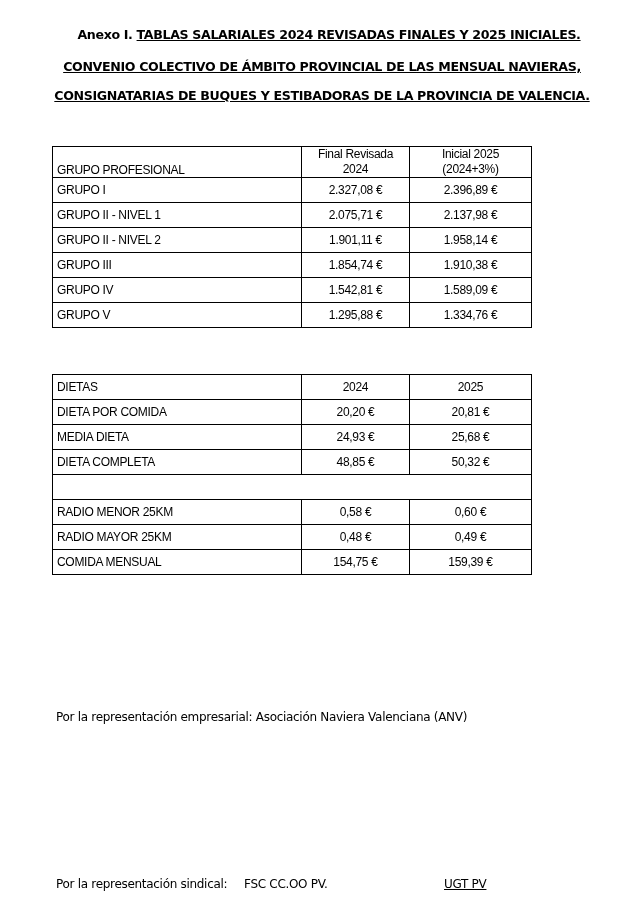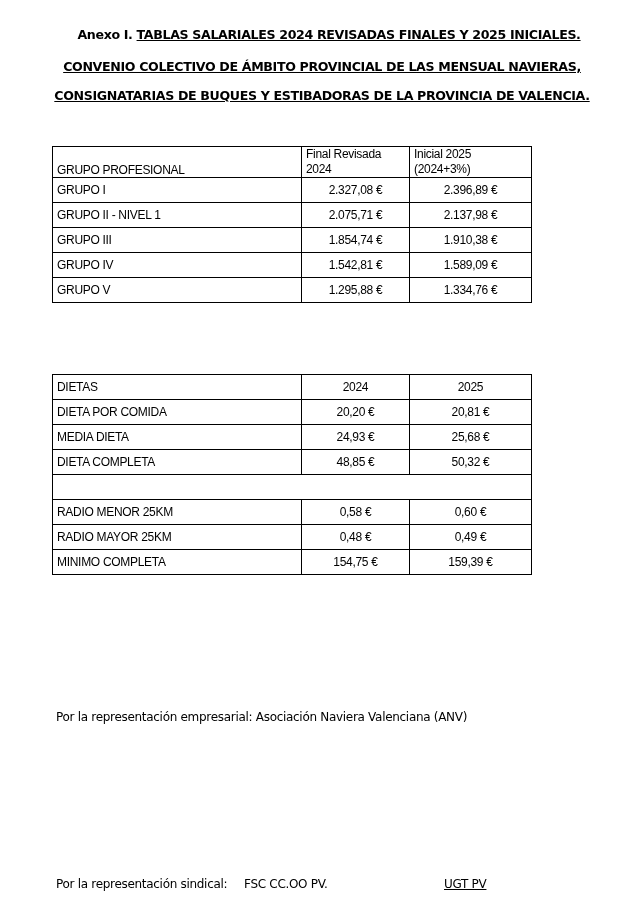--- a/index.html
+++ b/index.html
@@ -20,21 +20,21 @@
     table-layout: fixed;
   }
   table.grid td {
     border: 1px solid #000; padding: 0 4px; height: 24px; overflow: hidden; white-space: nowrap;
     letter-spacing: -0.3px;
   }
   col.c1 { width: 249px; } col.c2 { width: 108px; } col.c3 { width: 122px; }
   .t1 { top: 146px; }
   .t2 { top: 374px; }
   .hdr-row td { height: 39px; vertical-align: bottom; padding-bottom: 4px; }
-  .hdr-row td.c { vertical-align: middle; padding-bottom: 0; line-height: 15px; }
+  .hdr-row td.c { text-align: center; vertical-align: middle; padding-bottom: 0; line-height: 15px; }
   .bold { font-weight: normal; }
   .num { text-align: center; }
   .center { text-align: center; }
   .empty-row td { height: 40px; }
   .small-hdr td { height: 23px; }
 
   .sig {
     position: absolute; left: 56px; font-family: "DejaVu Sans", sans-serif; font-size: 12px;
     letter-spacing: -0.3px; white-space: nowrap;
   }
@@ -76,20 +76,25 @@
   </tr>
   <tr>
     <td>GRUPO I</td>
     <td class="num">2.327,08 €</td>
     <td class="num bold">2.396,89 €</td>
   </tr>
   <tr>
     <td>GRUPO II - NIVEL 1</td>
     <td class="num">2.075,71 €</td>
     <td class="num bold">2.137,98 €</td>
+  </tr>
+  <tr>
+    <td>GRUPO II - NIVEL 2</td>
+    <td class="num">1.901,11 €</td>
+    <td class="num bold">1.958,14 €</td>
   </tr>
   <tr>
     <td>GRUPO III</td>
     <td class="num">1.854,74 €</td>
     <td class="num bold">1.910,38 €</td>
   </tr>
   <tr>
     <td>GRUPO IV</td>
     <td class="num">1.542,81 €</td>
     <td class="num bold">1.589,09 €</td>
@@ -136,21 +141,21 @@
     <td>RADIO MENOR 25KM</td>
     <td class="num">0,58 €</td>
     <td class="num bold">0,60 €</td>
   </tr>
   <tr>
     <td>RADIO MAYOR 25KM</td>
     <td class="num">0,48 €</td>
     <td class="num bold">0,49 €</td>
   </tr>
   <tr>
-    <td>MINIMO COMPLETA</td>
+    <td>COMIDA MENSUAL</td>
     <td class="num">154,75 €</td>
     <td class="num bold">159,39 €</td>
   </tr>
 </tbody>
   </table>
 
 <div class="sig sig1">Por la representación empresarial: Asociación Naviera Valenciana (ANV)</div>
 
 <div class="sig sig2">
   <span>Por la representación sindical:</span>

